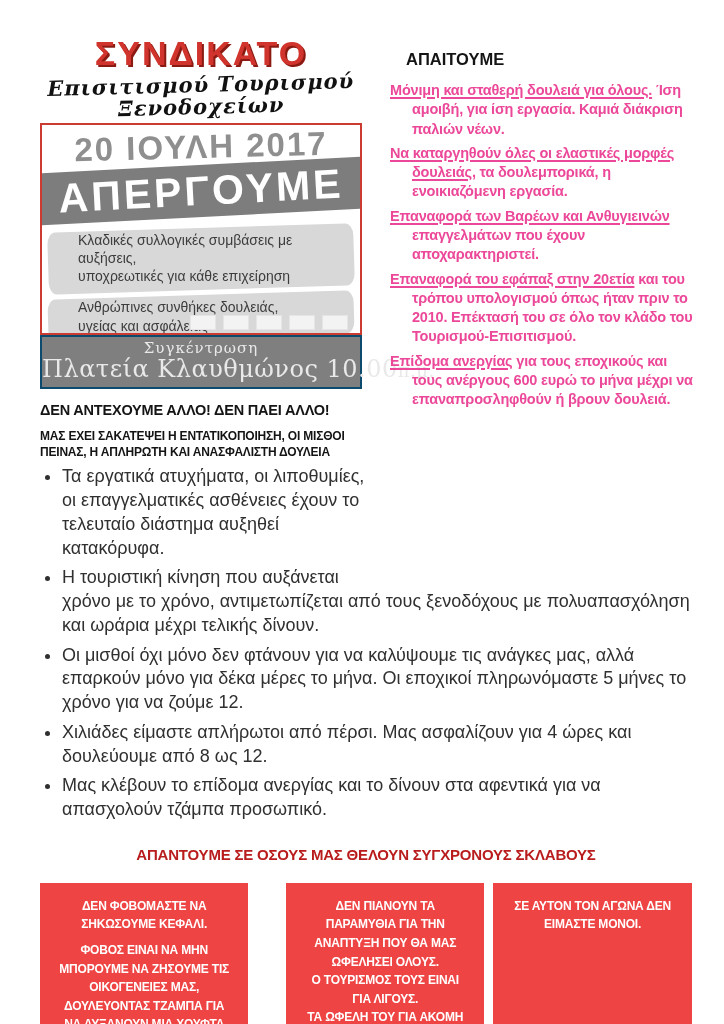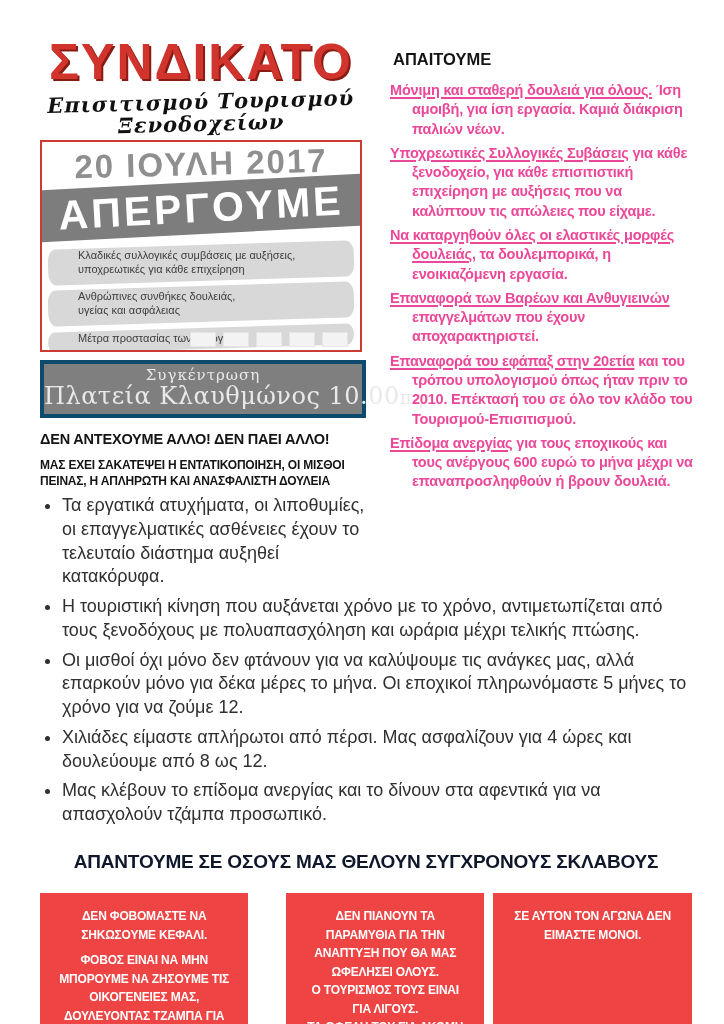--- a/index.html
+++ b/index.html
@@ -11,21 +11,21 @@
     overflow:hidden;
     font-family:"Liberation Sans",sans-serif;
     color:#262626;
     background:#ffffff;
   }
   .float-spacer{float:right;width:318px;height:545px;}
 
   
   .logo{width:322px;text-align:center;}
   .logo-title{
-    font-size:50px;font-weight:bold;line-height:1.05;
+    font-size:34px;font-weight:bold;line-height:1.05;
     color:#d0342c;letter-spacing:2px;
     text-shadow:2px 2px 0 #8a1a12;
     white-space:nowrap;
   }
   .logo-sub{
     font-family:"DejaVu Serif",serif;font-style:italic;font-weight:bold;
     font-size:21px;line-height:1.05;color:#111;
     transform:rotate(-1.5deg);margin-top:2px;letter-spacing:1px;
   }
 
@@ -48,35 +48,35 @@
     display:flex;align-items:center;justify-content:center;
   }
   .band-text{
     color:#ffffff;font-weight:bold;font-size:41px;letter-spacing:3px;
     white-space:nowrap;
   }
   .strikes{
     position:absolute;top:104px;left:24px;right:10px;
     display:flex;flex-direction:column;gap:9px;
   }
-  .strike-item{position:relative;font-size:11px;line-height:1.3;color:#3d3d3d;
+  .strike-item{position:relative;font-size:14px;line-height:1.3;color:#3d3d3d;
     white-space:pre-line;padding:2px 0 2px 12px;}
   .strike-item::before{
     content:"";position:absolute;left:-18px;right:-4px;top:-1px;bottom:-2px;
     background:#d8d8d8;transform:rotate(-1.8deg);
     border-radius:8px/12px;
   }
   .strike-item span{position:relative;}
   .windows{position:absolute;bottom:3px;right:12px;display:flex;gap:7px;}
   .windows i{display:block;width:24px;height:13px;background:#f3f3f3;border:1px solid #e5e5e5;}
 
   
   .rally{
-    margin-top:8px;width:318px;
-    border:4px solid #0c4a6e;background:#7f7f7f;
+    margin-top:0;width:318px;
+    border:2px solid #0c4a6e;background:#7f7f7f;
     text-align:center;padding:2px 0 5px;
   }
   .rally-line1{
     font-family:"DejaVu Serif",serif;
     font-size:15px;color:#e9e9e9;letter-spacing:1px;
   }
   .rally-line2{
     font-family:"DejaVu Serif",serif;
     font-size:24px;color:#e9e9e9;letter-spacing:0.5px;line-height:1.05;
     white-space:nowrap;
@@ -84,29 +84,29 @@
   .rally-suffix{font-size:18px;}
 
   
   .slogan{margin:13px 0 10px;font-size:14.5px;font-weight:bold;color:#141414;letter-spacing:-0.2px;}
   .intro-heading{margin:0 0 5px;font-size:12px;font-weight:bold;color:#141414;line-height:1.35;letter-spacing:-0.2px;}
   .grievances{margin:0;padding-left:22px;}
   .grievances li{font-size:18px;line-height:1.32;margin-bottom:6px;color:#303030;}
 
   
   .demands-col{position:absolute;top:50px;right:30px;width:304px;}
-  .demands-heading{font-size:16.5px;font-weight:bold;margin:0 3px 12px;color:#141414;}
+  .demands-heading{font-size:16.5px;font-weight:bold;margin:0 16px 12px;color:#141414;}
   .demand{margin:0 0 5px;font-size:14.5px;font-weight:bold;line-height:1.33;
     padding-left:22px;text-indent:-22px;color:#ec4899;letter-spacing:-0.2px;}
   .demand-lead{text-decoration:underline;text-decoration-thickness:2px;text-underline-offset:2px;}
 
   
   .response-heading{
     clear:both;text-align:center;
-    margin:24px 0 3px;font-size:19px;font-weight:bold;color:#0f172a;
+    margin:24px 0 3px;font-size:15px;font-weight:bold;color:#b91c1c;
     letter-spacing:-0.2px;
   }
   .boxes{display:flex;gap:9px;margin-top:20px;align-items:flex-start;}
   .msg-box{
     background:#ef4444;color:#ffffff;
     text-align:center;font-weight:bold;font-size:12px;line-height:1.55;
     letter-spacing:-0.2px;
     box-sizing:border-box;padding:14px 6px;
   }
   .msg-box p{margin:0;white-space:pre-line;}
@@ -154,30 +154,29 @@
   <section class="rally">
     <div class="rally-line1">Συγκέντρωση</div>
     <div class="rally-line2"><span>Πλατεία Κλαυθμώνος 10.00</span><span class="rally-suffix">π.μ.</span></div>
   </section>
 
   <h2 class="slogan">ΔΕΝ ΑΝΤΕΧΟΥΜΕ ΑΛΛΟ! ΔΕΝ ΠΑΕΙ ΑΛΛΟ!</h2>
   <h3 class="intro-heading">ΜΑΣ ΕΧΕΙ ΣΑΚΑΤΕΨΕΙ Η ΕΝΤΑΤΙΚΟΠΟΙΗΣΗ, ΟΙ ΜΙΣΘΟΙ ΠΕΙΝΑΣ, Η ΑΠΛΗΡΩΤΗ ΚΑΙ ΑΝΑΣΦΑΛΙΣΤΗ ΔΟΥΛΕΙΑ</h3>
 
   <ul class="grievances">
     <li>Τα εργατικά ατυχήματα, οι λιποθυμίες, οι επαγγελματικές ασθένειες έχουν το τελευταίο διάστημα αυξηθεί κατακόρυφα.</li>
-    <li>Η τουριστική κίνηση που αυξάνεται χρόνο με το χρόνο, αντιμετωπίζεται από τους ξενοδόχους με πολυαπασχόληση και ωράρια μέχρι τελικής πτώσης.</li>
+    <li>Η τουριστική κίνηση που αυξάνεται χρόνο με το χρόνο, αντιμετωπίζεται από τους ξενοδόχους με πολυαπασχόληση και ωράρια μέχρι τελικής δίνουν.</li>
     <li>Οι μισθοί όχι μόνο δεν φτάνουν για να καλύψουμε τις ανάγκες μας, αλλά επαρκούν μόνο για δέκα μέρες το μήνα. Οι εποχικοί πληρωνόμαστε 5 μήνες το χρόνο για να ζούμε 12.</li>
     <li>Χιλιάδες είμαστε απλήρωτοι από πέρσι. Μας ασφαλίζουν για 4 ώρες και δουλεύουμε από 8 ως 12.</li>
     <li>Μας κλέβουν το επίδομα ανεργίας και το δίνουν στα αφεντικά για να απασχολούν τζάμπα προσωπικό.</li>
   </ul>
 
   <aside class="demands-col">
     <h2 class="demands-heading">ΑΠΑΙΤΟΥΜΕ</h2>
     <p class="demand"><span class="demand-lead">Μόνιμη και σταθερή δουλειά για όλους.</span><span> Ίση αμοιβή, για ίση εργασία. Καμιά διάκριση παλιών νέων.</span></p>
-    <p class="demand"><span class="demand-lead">Υποχρεωτικές Συλλογικές Συβάσεις</span><span> για κάθε ξενοδοχείο, για κάθε επισιτιστική επιχείρηση με αυξήσεις που να καλύπτουν τις απώλειες που είχαμε.</span></p>
     <p class="demand"><span class="demand-lead">Να καταργηθούν όλες οι ελαστικές μορφές δουλειάς</span><span>, τα δουλεμπορικά, η ενοικιαζόμενη εργασία.</span></p>
     <p class="demand"><span class="demand-lead">Επαναφορά των Βαρέων και Ανθυγιεινών</span><span> επαγγελμάτων που έχουν αποχαρακτηριστεί.</span></p>
     <p class="demand"><span class="demand-lead">Επαναφορά του εφάπαξ στην 20ετία</span><span> και του τρόπου υπολογισμού όπως ήταν πριν το 2010. Επέκτασή του σε όλο τον κλάδο του Τουρισμού-Επισιτισμού.</span></p>
     <p class="demand"><span class="demand-lead">Επίδομα ανεργίας</span><span> για τους εποχικούς και τους ανέργους 600 ευρώ το μήνα μέχρι να επαναπροσληφθούν ή βρουν δουλειά.</span></p>
   </aside>
 
   <h2 class="response-heading">ΑΠΑΝΤΟΥΜΕ ΣΕ ΟΣΟΥΣ ΜΑΣ ΘΕΛΟΥΝ ΣΥΓΧΡΟΝΟΥΣ ΣΚΛΑΒΟΥΣ</h2>
 
   <div class="boxes">
     <div class="msg-box box-1">

